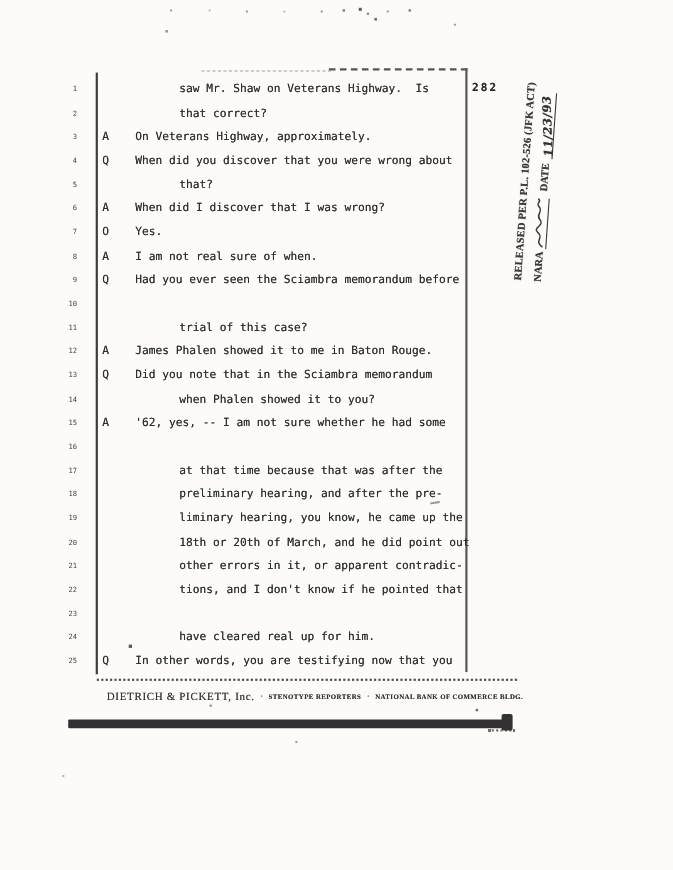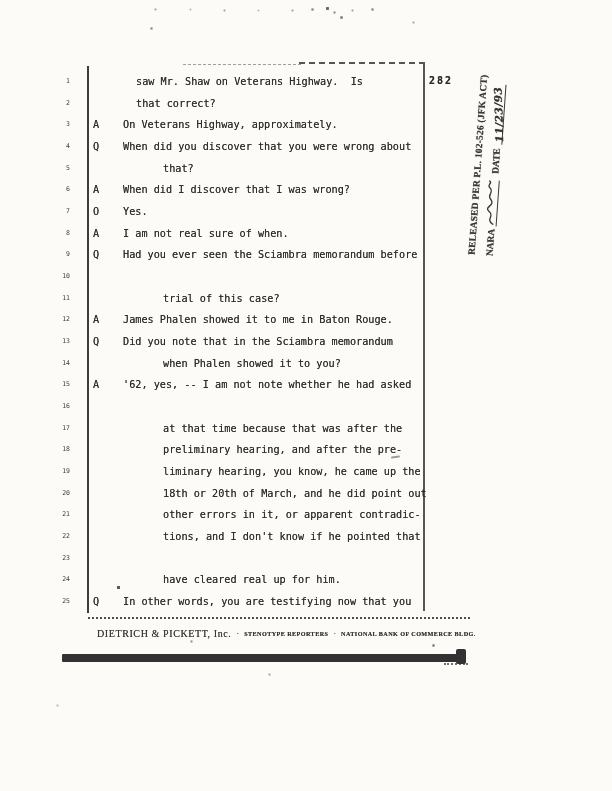--- a/index.html
+++ b/index.html
@@ -86,21 +86,21 @@
   .t-speaker {
     position: absolute; left: 37px; top: 3px;
     font-size: 10.2px; color: #2d2d2d;
     text-shadow: 0 0 0.6px rgba(45,45,45,0.75);
   }
   .t-text {
     position: absolute; left: 67px; top: 3px;
     font-size: 10.2px; color: #2d2d2d; white-space: pre;
     text-shadow: 0 0 0.6px rgba(45,45,45,0.75);
   }
-  .t-text.ind1 { left: 80px; }
+  .t-text.ind1 { left: 107px; }
   .t-text.ind2 { left: 107px; }
 
   
   .stamp {
     position: absolute; left: 398px; top: 145px; width: 186px; height: 36px;
     transform: rotate(-86deg);
     transform-origin: center center;
     color: #3a3a3a;
     font-family: "Liberation Serif", serif;
   }
@@ -264,21 +264,21 @@
 
     <div class="t-row">
       <span class="t-num">14</span>
       <span class="t-speaker"></span>
       <span class="t-text ind2">when Phalen showed it to you?</span>
     </div>
 
     <div class="t-row">
       <span class="t-num">15</span>
       <span class="t-speaker">A</span>
-      <span class="t-text">'62, yes, -- I am not note whether he had asked</span>
+      <span class="t-text">'62, yes, -- I am not sure whether he had some</span>
     </div>
 
     <div class="t-row">
       <span class="t-num">16</span>
       <span class="t-speaker"></span>
     </div>
 
     <div class="t-row">
       <span class="t-num">17</span>
       <span class="t-speaker"></span>

